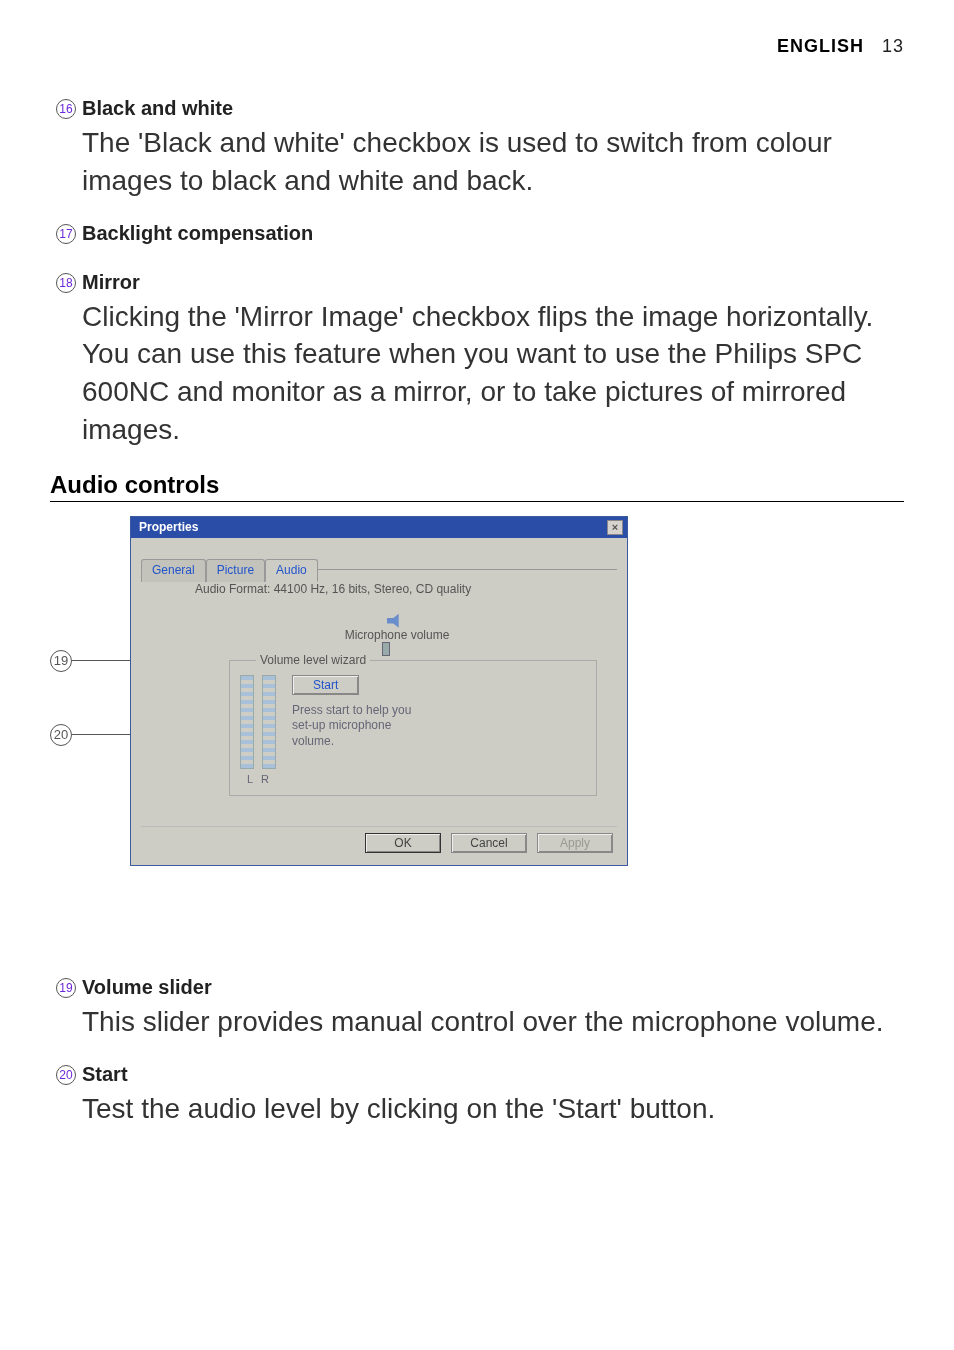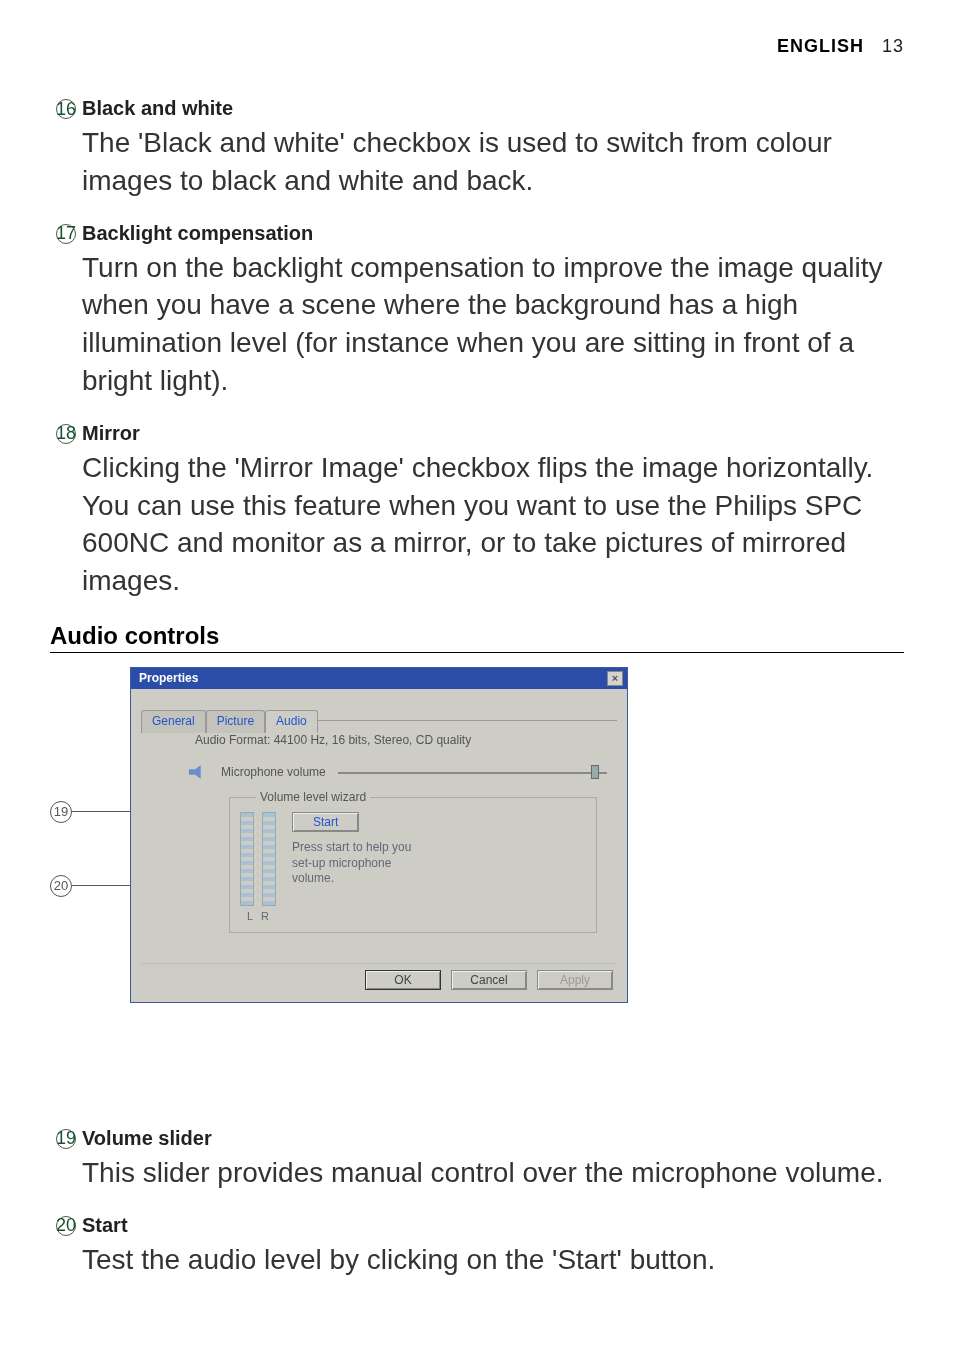--- a/index.html
+++ b/index.html
@@ -29,23 +29,23 @@
     flex: 0 0 32px;
     display: flex;
     align-items: flex-start;
     justify-content: center;
     padding-top: 2px;
   }
   .bullet-circle {
     width: 20px; height: 20px;
     border: 1.2px solid #555;
     border-radius: 50%;
-    font-size: 18px;
+    font-size: 12px;
     display: flex; align-items: center; justify-content: center;
-    color: #14532d;
+    color: #6d28d9;
   }
   .item .body { flex: 1 1 auto; }
   .item .title {
     font-weight: bold;
     font-size: 20px;
     margin-bottom: 4px;
   }
   .item .desc {
     font-size: 28px;
     line-height: 1.35;
@@ -145,20 +145,21 @@
     margin-left: 54px;
     margin-bottom: 18px;
     color: #555;
     font-size: 12px;
   }
   .mic-row {
     display: flex;
     align-items: center;
     margin-left: 48px;
     margin-bottom: 18px;
+    flex-direction: column;
   }
   .spk-icon {
     width: 18px; height: 14px;
     background: #6a8ecb;
     clip-path: polygon(0 30%, 35% 30%, 65% 0, 65% 100%, 35% 70%, 0 70%);
     margin-right: 14px;
   }
   .mic-label { font-size: 12px; color: #555; margin-right: 12px; }
   .slider {
     flex: 1;
@@ -257,21 +258,20 @@
     <div class="desc">The 'Black and white' checkbox is used to switch from colour images to black and white and back.</div>
   </div>
 </div>
 
 <div class="item">
   <div class="bullet">
       <div class="bullet-circle">17</div>
     </div>
   <div class="body">
     <div class="title">Backlight compensation</div>
-    <div class="desc">Turn on the backlight compensation to improve the image quality when you have a scene where the background has a high illumination level (for instance when you are sitting in front of a bright light).</div>
   </div>
 </div>
 
 <div class="item">
   <div class="bullet">
       <div class="bullet-circle">18</div>
     </div>
   <div class="body">
     <div class="title">Mirror</div>
     <div class="desc">Clicking the 'Mirror Image' checkbox flips the image horizontally. You can use this feature when you want to use the Philips SPC 600NC and monitor as a mirror, or to take pictures of mirrored images.</div>

